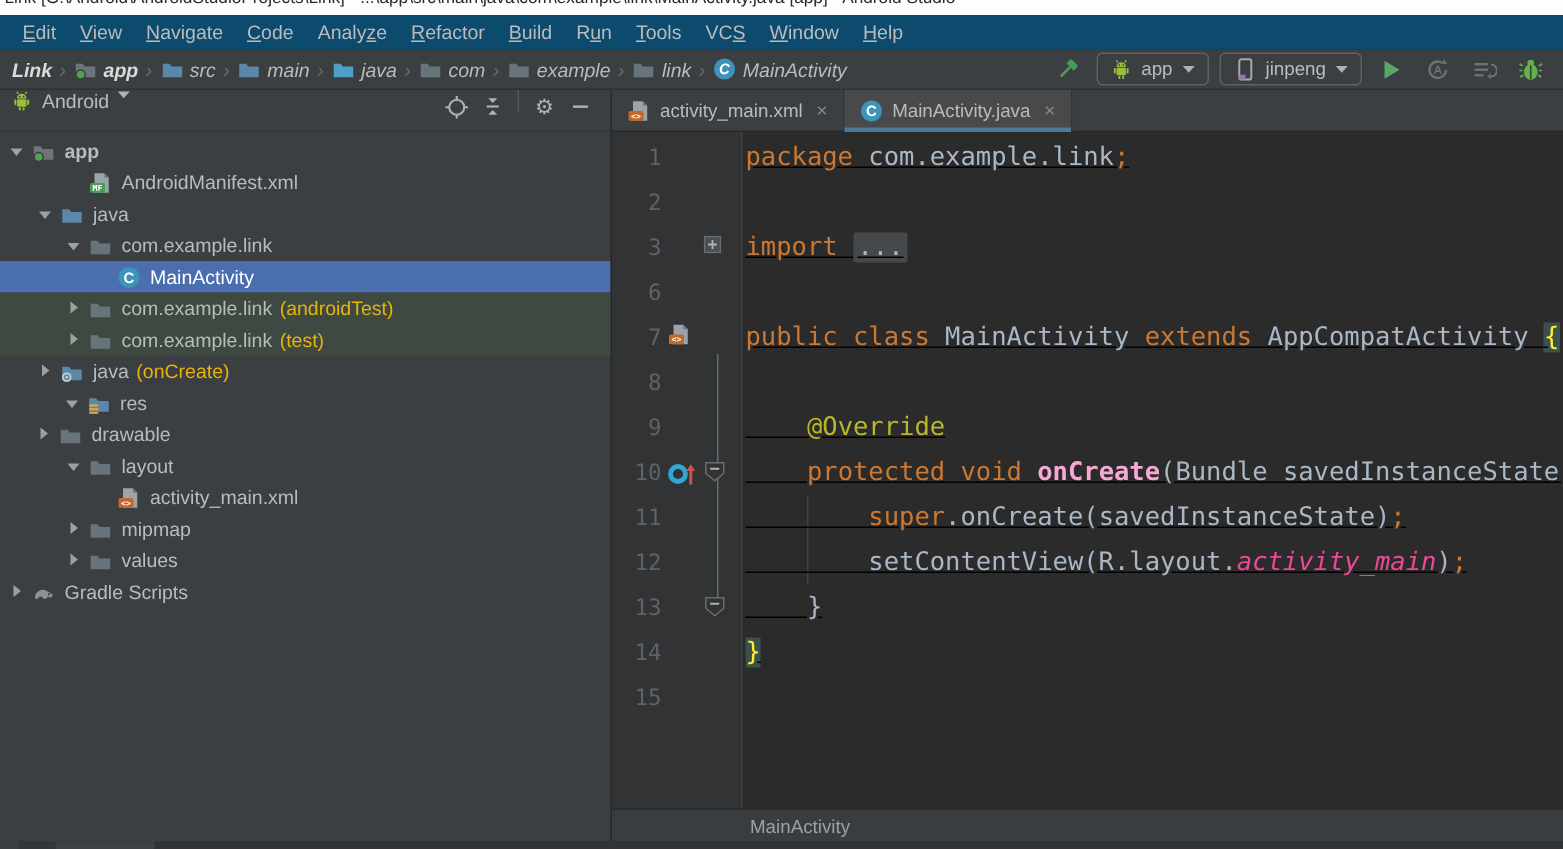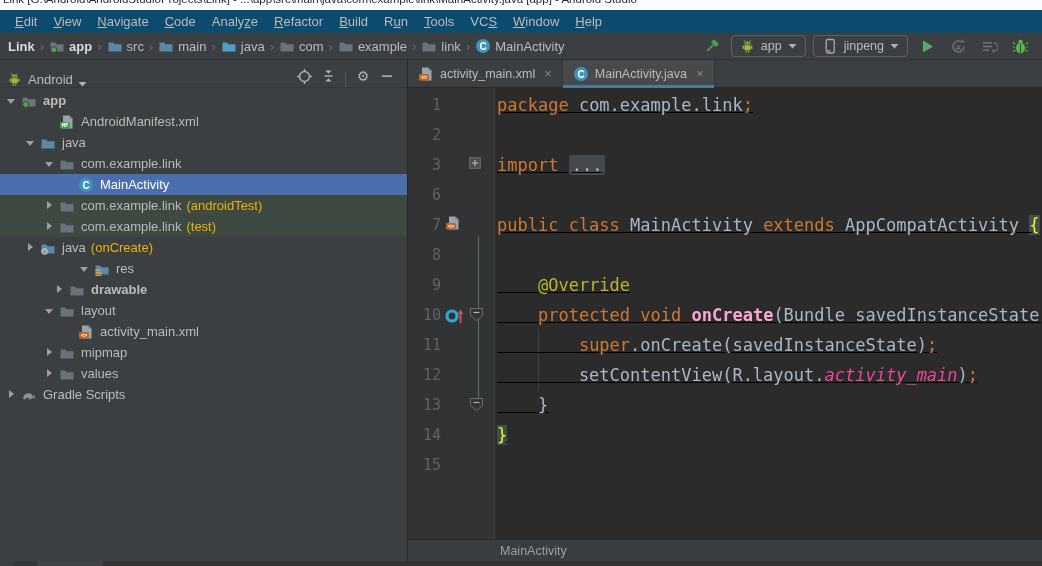--- a/index.html
+++ b/index.html
@@ -12,35 +12,35 @@
   .titlebar span { display:block; margin-top:-7px; padding-left:3px; font-size:11.5px; color:#2A2A2A; white-space:nowrap; }
 
   
   .menubar { height:23px; background:#0c4a6e; display:flex; align-items:center; padding-left:7px; flex:none; }
   .menu-item { color:#BBBBBB; font-size:13px; padding:0 8px; cursor:default; white-space:nowrap; }
   .menu-item u { text-decoration:underline; }
 
   
   .navbar { height:27px; background:#3C3F41; border-bottom:1px solid #2E3133; flex:none;
             display:flex; align-items:center; justify-content:space-between; padding:0 10px 0 8px; }
-  .crumbs { display:flex; align-items:center; }
+  .crumbs { display:flex; align-items:center;font-style:italic; }
   .crumb { display:flex; align-items:center; gap:4px; color:#BBBBBB; font-size:13px; white-space:nowrap; }
   .crumb.bold .clabel { font-weight:bold; color:#DADADA; }
   .crumb-sep { color:#6A6E71; font-size:13px; margin:0 5px; }
   .controls { display:flex; align-items:center; gap:7px; }
   .ctl-btn { width:24px; height:22px; display:flex; align-items:center; justify-content:center; }
   .dropdown { display:flex; align-items:center; gap:6px; height:22px; border:1px solid #5E6163;
               border-radius:4px; padding:0 8px; color:#BBBBBB; font-size:12.5px; }
 
   
   .main { flex:1; display:flex; min-height:0; }
 
   
   .project { width:408px; flex:none; background:#3C3F41; display:flex; flex-direction:column; border-right:1px solid #282828; }
-  .pheader { height:28px; flex:none; display:flex; align-items:flex-end; padding:0 8px 0 7px; border-bottom:1px solid #353839; }
+  .pheader { height:28px; flex:none; display:flex; align-items:flex-start; padding:0 8px 0 7px; border-bottom:1px solid #353839; }
   .pheader .ptitle { color:#BBBBBB; font-size:13px; margin:0 5px 0 6px; }
   .pheader .spacer { flex:1; }
   .hicon { width:24px; height:22px; display:flex; align-items:center; justify-content:center; color:#AFB1B3; }
   .hdivider { width:1px; height:15px; background:#55585A; margin:0 5px; }
   .tree { flex:1; padding-top:2px; overflow:hidden; font-size:13px; }
   .trow { height:21px; display:flex; align-items:center; color:#BBBBBB; white-space:nowrap; }
   .trow.selected { background:#4B6EAF; color:#FFFFFF; }
   .trow.tinted { background:#3E4A41; }
   .trow .suffix { color:#71797318; }
   .trow .suffix { color:#eab308; margin-left:5px; }
@@ -428,33 +428,33 @@
             <span class="ticon">
               <svg width="16" height="16" viewBox="0 0 16 16">
                 <path d="M1.5 4.5 h4.6 l1.4 1.8 h7 v7.2 h-13 z" fill="#5B87A8"></path>
                 <circle cx="4.5" cy="11.5" r="2.6" fill="none" stroke="#C8CCCE" stroke-width="1.2"></circle>
                 <circle cx="4.5" cy="11.5" r="0.9" fill="#C8CCCE"></circle>
               </svg>
             </span>
             <span class="tlabel">java</span>
             <span class="suffix">(onCreate)</span>
           </div>
-          <div class="trow" style="padding-left: 43px; margin-left: 36px;">
+          <div class="trow" style="padding-left: 43px;">
             <span class="arrow down"></span>
             <span class="ticon">
               <svg width="16" height="16" viewBox="0 0 16 16">
                 <path d="M1.5 4.5 h4.6 l1.4 1.8 h7 v7.2 h-13 z" fill="#5B87A8"></path>
                 <rect x="1.5" y="8.5" width="6" height="1.6" fill="#D9A343"></rect>
                 <rect x="1.5" y="11" width="6" height="1.6" fill="#D9A343"></rect>
                 <rect x="1.5" y="13.5" width="6" height="1.4" fill="#D9A343"></rect>
               </svg>
             </span>
             <span class="tlabel">res</span>
           </div>
-          <div class="trow" style="padding-left: 54px; font-weight: bold;">
+          <div class="trow" style="padding-left: 24px;">
             <span class="arrow right"></span>
             <span class="ticon">
               <svg width="16" height="16" viewBox="0 0 16 16">
                 <path d="M1.5 4.5 h4.6 l1.4 1.8 h7 v7.2 h-13 z" fill="#68747C"></path>
               </svg>
             </span>
             <span class="tlabel">drawable</span>
           </div>
           <div class="trow" style="padding-left: 44px;">
             <span class="arrow down"></span>

